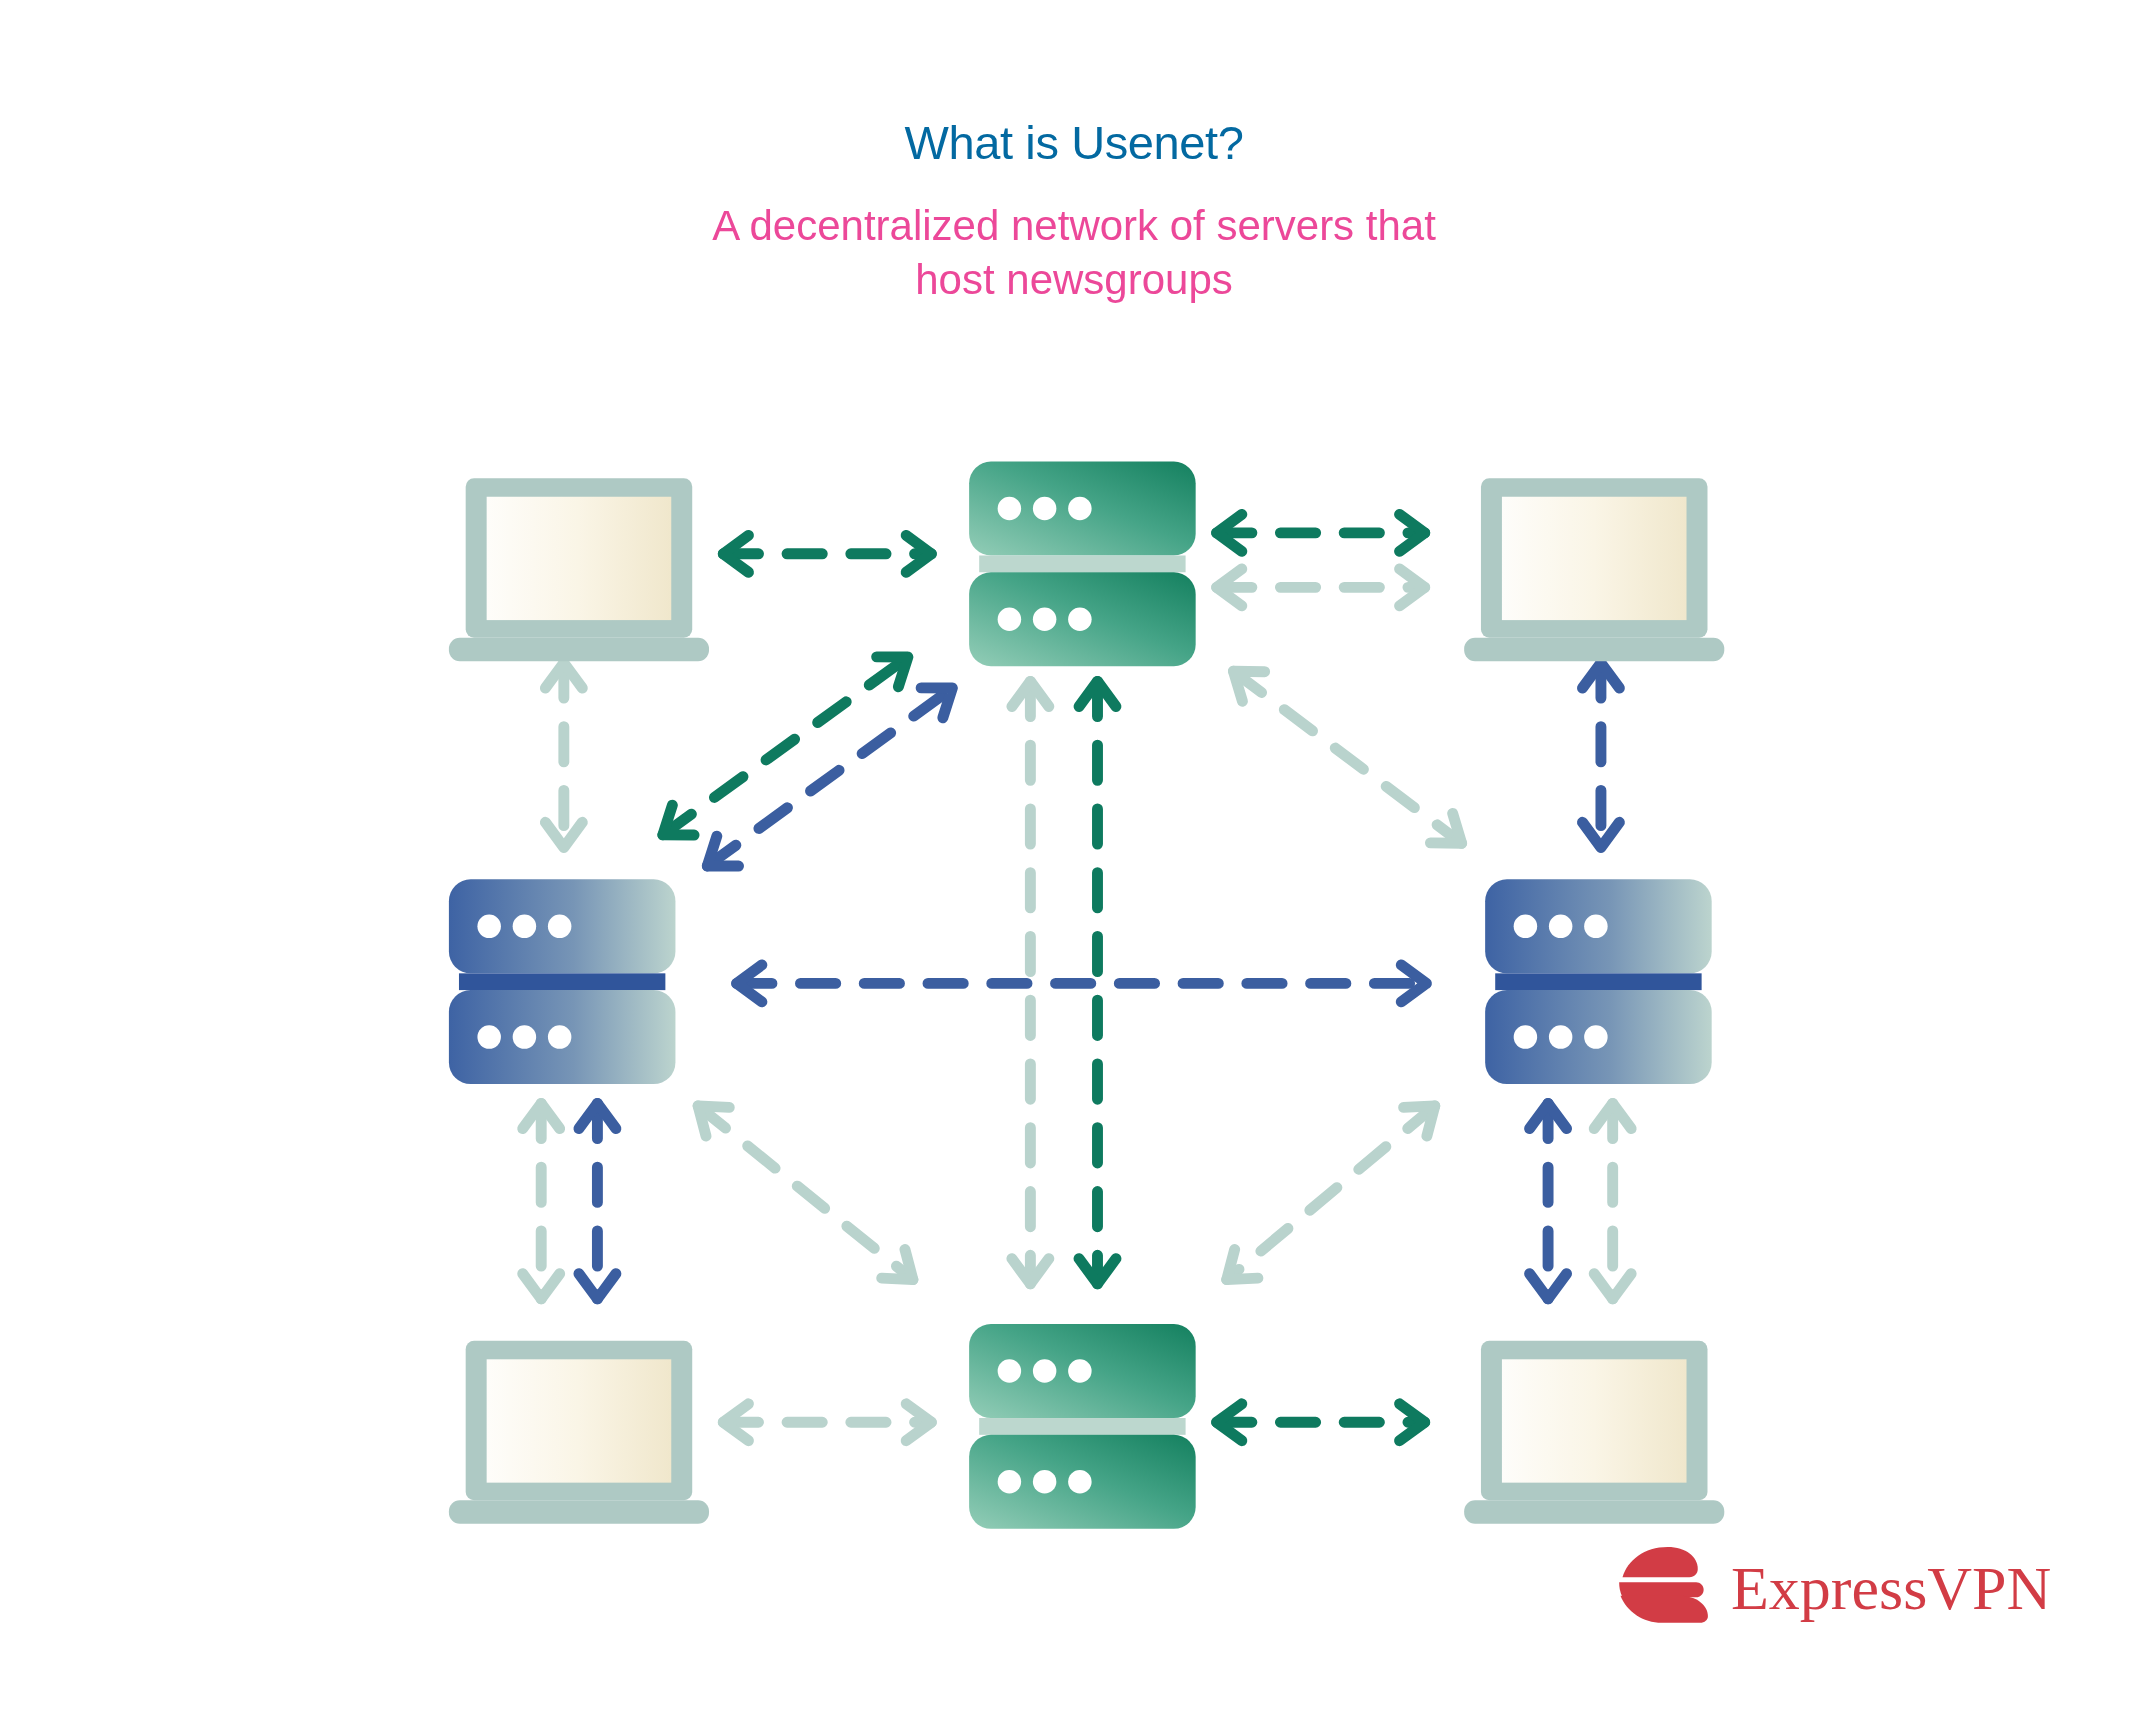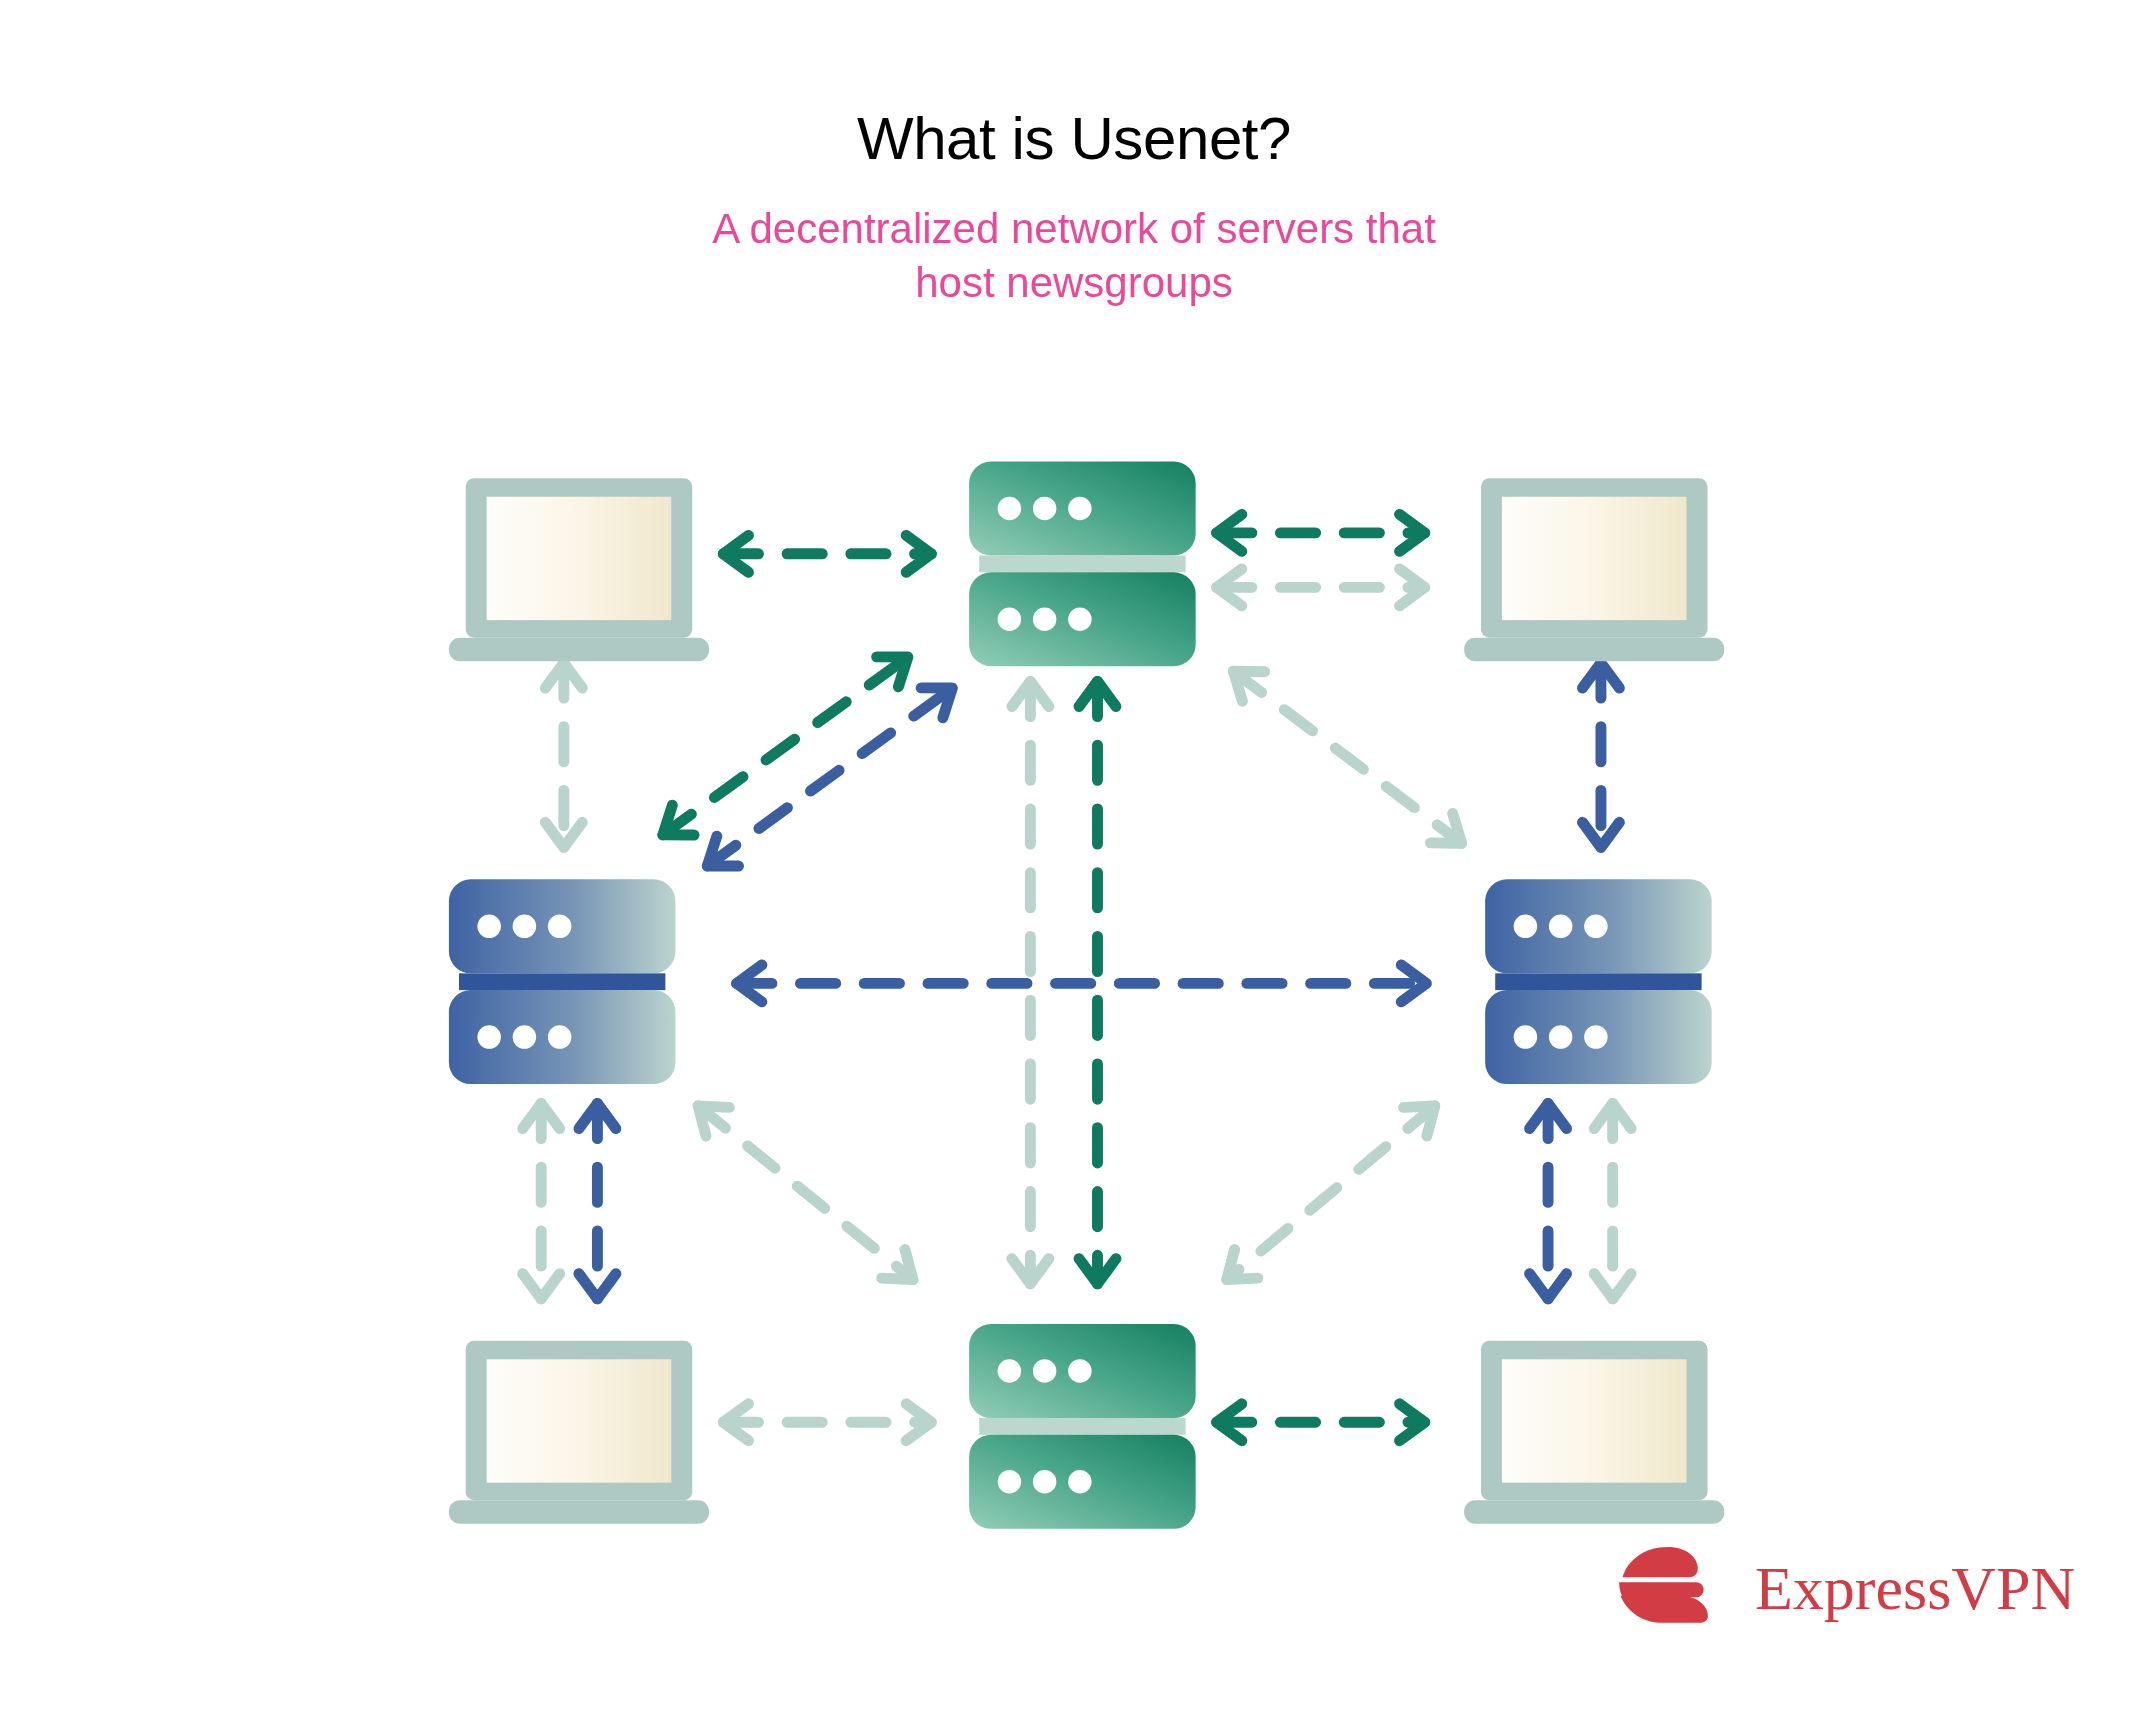--- a/index.html
+++ b/index.html
@@ -23,26 +23,26 @@
   .header {
     position: absolute;
     top: 0;
     left: 0;
     width: 2148px;
     text-align: center;
     padding-top: 107px;
     box-sizing: border-box;
   }
   .title {
-    font-size: 60px;
+    font-size: 47px;
     font-weight: 400;
-    color: #000000;
+    color: #0369a1;
     letter-spacing: -0.4px;
     line-height: 1.05;
-    margin: 0;
+    margin: 11px;
   }
   .subtitle {
     font-size: 42px;
     font-weight: 400;
     color: #ec4899;
     line-height: 1.28;
     margin: 32px auto 0 auto;
     max-width: 1091px;
     white-space: pre-line;
   }
@@ -52,21 +52,21 @@
     top: 0;
     width: 2148px;
     height: 1726px;
   }
   .logo-wrap {
     position: absolute;
     left: 1619px;
     top: 1542px;
     display: flex;
     align-items: center;
-    gap: 37px;
+    gap: 13px;
   }
   .logo-mark { display: block; }
   .logo-text {
     font-family: "Liberation Serif", serif;
     font-size: 62px;
     color: #D23C45;
     letter-spacing: 0px;
     line-height: 1;
     white-space: nowrap;
   }

